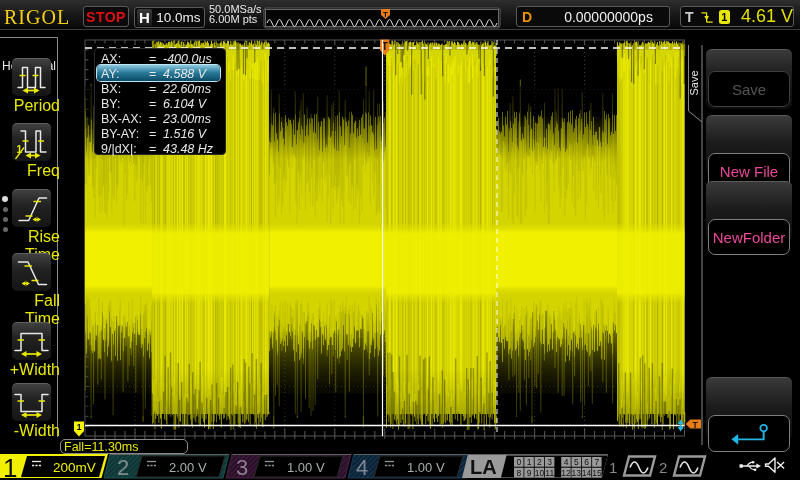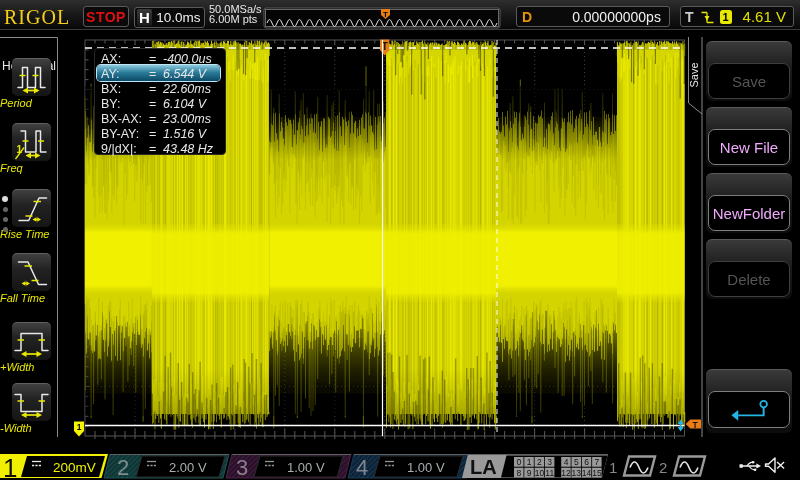--- a/index.html
+++ b/index.html
@@ -8,27 +8,27 @@
 #topbar { position:absolute; left:0; top:0; width:800px; height:30px;
   background:linear-gradient(#2e2e2e,#161616 55%,#080808); border-bottom:1px solid #3a3a3a; }
 .logo { position:absolute; left:4px; top:6px; font-family:"Liberation Serif", serif;
   font-weight:normal; font-size:20px; color:#f6d017; letter-spacing:1px; }
 .tbox { position:absolute; background:#0a0a0a; border:1px solid #5a5a5a; border-radius:3px;
   display:flex; align-items:center; justify-content:center; }
 #lmenu { position:absolute; left:0; top:0; width:60px; height:480px; }
 .lmenu-title { position:absolute; left:2px; top:39px; font-size:12px; color:#e8e8e8;margin-top:20px; }
 .mbtn { position:absolute; width:39px; height:38px; border-radius:5px;
   background:linear-gradient(#404040,#222 40%,#151515); border-top:1px solid #606060; }
-.mlabel { position:absolute; left:0; top:0; width:60px; text-align:left; font-size:11px; color:#e8e800;font-style:italic; }
-#rmenu { position:absolute; left:690px; top:0; width:110px; height:402px; }
+.mlabel { position:absolute; left:0; top:0; width:60px; text-align:right; font-size:16px; color:#e8e800; }
+#rmenu { position:absolute; left:690px; top:8px; width:110px; height:402px; }
 .rbtn { position:absolute; left:16px; top:0; width:86px; height:60px; border-radius:6px;
   background:linear-gradient(#3a3a3a,#1c1c1c 45%,#0c0c0c); border-top:1px solid #5a5a5a; }
 .rlab { position:absolute; left:2px; top:21px; width:82px; height:36px; border-radius:7px;
   background:#000; display:flex; align-items:center; justify-content:center; font-size:15px; }
-.rlab.en { border:1px solid #7e7e7e; color:#f0abfc; }
+.rlab.en { border:1px solid #7e7e7e; color:#ec4899;margin-top:16px; }
 .rlab.dis { border:1px solid #3f3f3f; color:#555; }
 .mbox { position:absolute; left:94px; top:48px; width:132px; height:107px; background:#000;
   border:1px solid #2a2a2a; border-radius:4px; padding-top:2px; }
 .mrow { position:relative; height:15px; font-size:12.5px; color:#e8e8e8; }
 .mrow .ml { position:absolute; left:6px; top:1px; }
 .mrow .me { position:absolute; left:54px; top:1px; }
 .mrow .mv { position:absolute; left:68px; top:1px;font-style:italic; }
 .mrow.hl::before { content:""; position:absolute; left:2px; right:5px; top:-1px; bottom:0;
   background:linear-gradient(#8ecbe0,#2b7d9c 45%,#0b4a66); border-radius:4px;
   box-shadow:0 0 0 1px #bfe4f2; }
@@ -141,30 +141,30 @@
       </div>
       <svg class="abs" style="left:0;top:0" width="800" height="32">
 <rect x="264" y="8" width="236" height="20" rx="2" fill="#050505" stroke="#5a5a5a"></rect>
 <rect x="265.5" y="9.5" width="233" height="17" fill="none" stroke="#808080" stroke-width="0.8"></rect>
 <path d="M267 23q2.5 -7 5 0t5 0t5 0t5 0t5 0t5 0t5 0t5 0t5 0t5 0t5 0t5 0t5 0t5 0t5 0t5 0t5 0t5 0t5 0t5 0t5 0t5 0t5 0t5 0t5 0t5 0t5 0t5 0t5 0t5 0t5 0t5 0t5 0t5 0t5 0t5 0t5 0t5 0t5 0t5 0t5 0t5 0t5 0t5 0t5 0t5 0" stroke="#e8e8e8" stroke-width="1" fill="none"></path>
 <path d="M381 9h9v6l-4.5 4-4.5-4z" fill="#e87d18"></path>
 <text x="385.5" y="16.5" font-size="8" font-weight="bold" fill="#000" text-anchor="middle">T</text>
 </svg>
       <div class="tbox" style="left:516px;top:6px;width:154px;height:21px;justify-content:flex-start">
         <b style="font-size:14px;color:#e8920a;margin-left:5px">D</b>
-        <span style="font-size:14px;color:#f0f0f0;margin-left:40px">0.00000000ps</span>
+        <span style="font-size:14px;color:#f0f0f0;margin-left:32px">0.00000000ps</span>
       </div>
       <div class="tbox" style="left:680px;top:6px;width:114px;height:21px;justify-content:flex-start">
 <b style="font-size:14px;color:#ccc;margin-left:4px">T</b>
 <svg width="13" height="16" viewBox="0 0 13 16" style="margin-left:7px">
 <path d="M0.5 3.5H6M6 3.5V13.5M6 13.5H12.5" stroke="#e8e800" stroke-width="1.3" fill="none"></path>
 <path d="M6 11.8L3.5 7h5z" fill="#e8e800"></path>
 </svg>
 <span style="display:inline-block;margin-left:6px;width:12px;height:14px;background:#e8e800;border-radius:2.5px;color:#000;font-weight:bold;font-size:11px;text-align:center;line-height:14px">1</span>
-<span style="font-size:15px;color:#e0e000;margin-left:11px">4.61&nbsp;V</span>
+<span style="font-size:18px;color:#e0e000;margin-left:11px">4.61&nbsp;V</span>
 </div>
     </div>
 <div id="lmenu">
       <div class="lmenu-title">Horizontal</div>
       <svg class="abs" width="60" height="480" style="left:0;top:0">
         <path d="M0 37.5H57.5V437" stroke="#8a8a8a" stroke-width="1" fill="none"></path>
       </svg>
       <div class="mbtn" style="left:12px;top:58px"><svg width="39" height="38" viewBox="0 0 39 38">
 <path d="M6 28.5h4.5V8.5h5V28.5h8V8.5h5V28.5h4.5" stroke="#e8e8e8" stroke-width="1.5" stroke-linejoin="round" stroke-linecap="round" fill="none"></path>
 <path d="M7.5 16.5h6M20.5 16.5h6" stroke="#e8e800" stroke-width="1.7"></path>
@@ -223,43 +223,40 @@
       <div class="abs" style="left:-13px;top:68px;width:36px;height:14px;transform:rotate(-90deg);color:#e8e8e8;font-size:11px;text-align:center;line-height:13px">Save</div>
       <div class="rbtn" style="top:41px">
         <div class="rlab dis">Save</div>
       </div>
       <div class="rbtn" style="top:107px">
         <div class="rlab en">New File</div>
       </div>
       <div class="rbtn" style="top:173px">
         <div class="rlab en">NewFolder</div>
       </div>
-      <div class="rbtn" style="top:239px">
-        <div class="rlab dis">Delete</div>
-      </div>
       <div class="rbtn" style="top:369px;height:64px">
         <div class="rlab en" style="height:37px">
 <svg width="82" height="37" viewBox="0 0 82 37">
 <circle cx="56" cy="13" r="3.4" stroke="#22b6e6" stroke-width="1.8" fill="none"></circle>
 <path d="M56 16.5V24.5H30" stroke="#22b6e6" stroke-width="2" fill="none"></path>
 <path d="M30 19v11l-7-5.5z" fill="#22b6e6"></path>
 </svg>
         </div>
       </div>
     </div>
 <div class="mbox">
       <div class="mrow">
         <span class="ml">AX:</span>
         <span class="me">=</span>
         <span class="mv">-400.0us</span>
       </div>
       <div class="mrow hl">
         <span class="ml">AY:</span>
         <span class="me">=</span>
-        <span class="mv">6.544 V</span>
+        <span class="mv">4.588 V</span>
       </div>
       <div class="mrow">
         <span class="ml">BX:</span>
         <span class="me">=</span>
         <span class="mv">22.60ms</span>
       </div>
       <div class="mrow">
         <span class="ml">BY:</span>
         <span class="me">=</span>
         <span class="mv">6.104 V</span>
@@ -273,20 +270,21 @@
         <span class="ml">BY-AY:</span>
         <span class="me">=</span>
         <span class="mv">1.516 V</span>
       </div>
       <div class="mrow">
         <span class="ml">9/|dX|:</span>
         <span class="me">=</span>
         <span class="mv">43.48 Hz</span>
       </div>
     </div>
+<div class="fallbox">Fall=11.30ms</div>
 <svg class="abs" style="left:0;top:454px" width="800" height="26">
       <defs>
         <pattern id="h2" width="3.4" height="3.4" patternUnits="userSpaceOnUse" patternTransform="rotate(45)">
 <rect width="3.4" height="3.4" fill="#0e3434"></rect>
           <rect width="1.2" height="3.4" fill="#1a4848"></rect>
         </pattern>
         <pattern id="h3" width="3.4" height="3.4" patternUnits="userSpaceOnUse" patternTransform="rotate(45)">
 <rect width="3.4" height="3.4" fill="#2a0e2a"></rect>
           <rect width="1.2" height="3.4" fill="#3c1e3a"></rect>
         </pattern>

